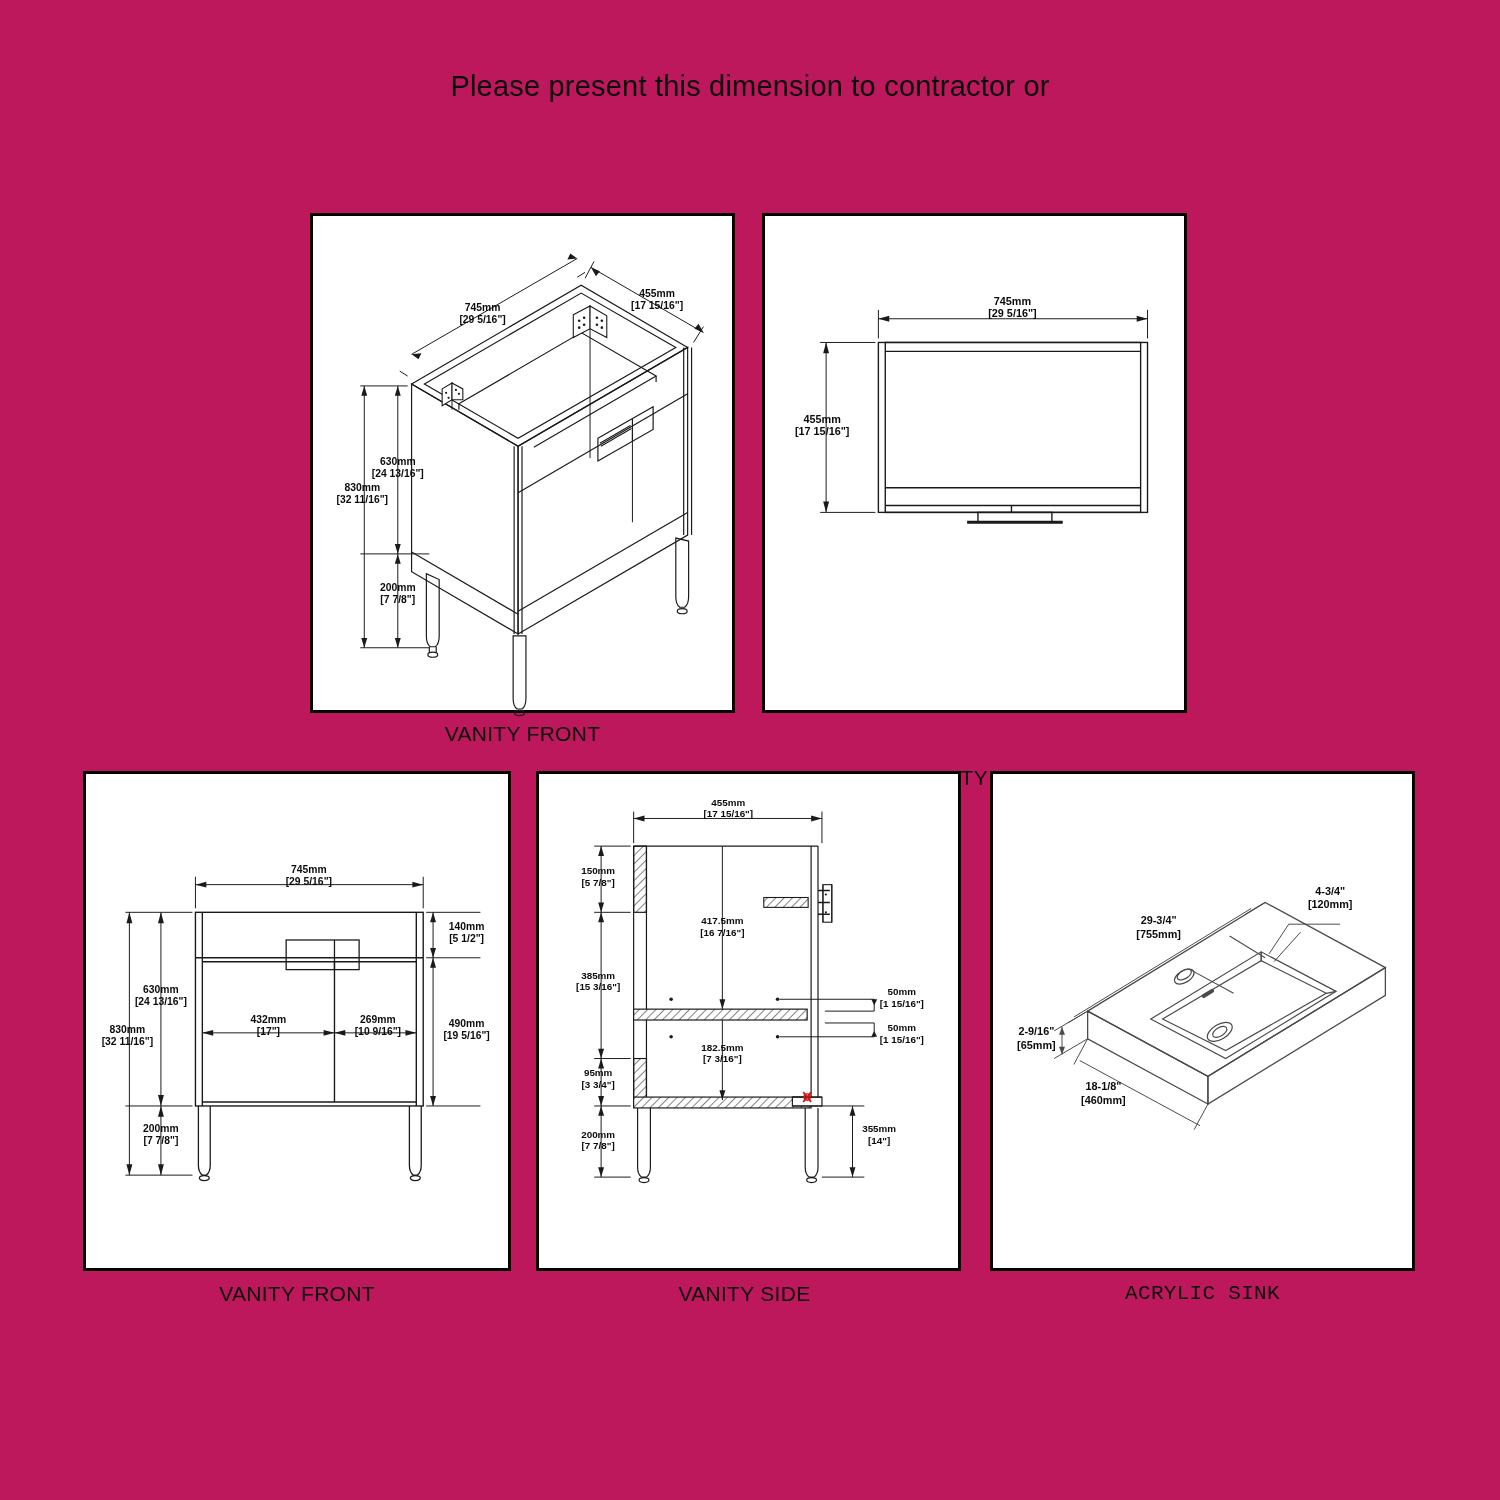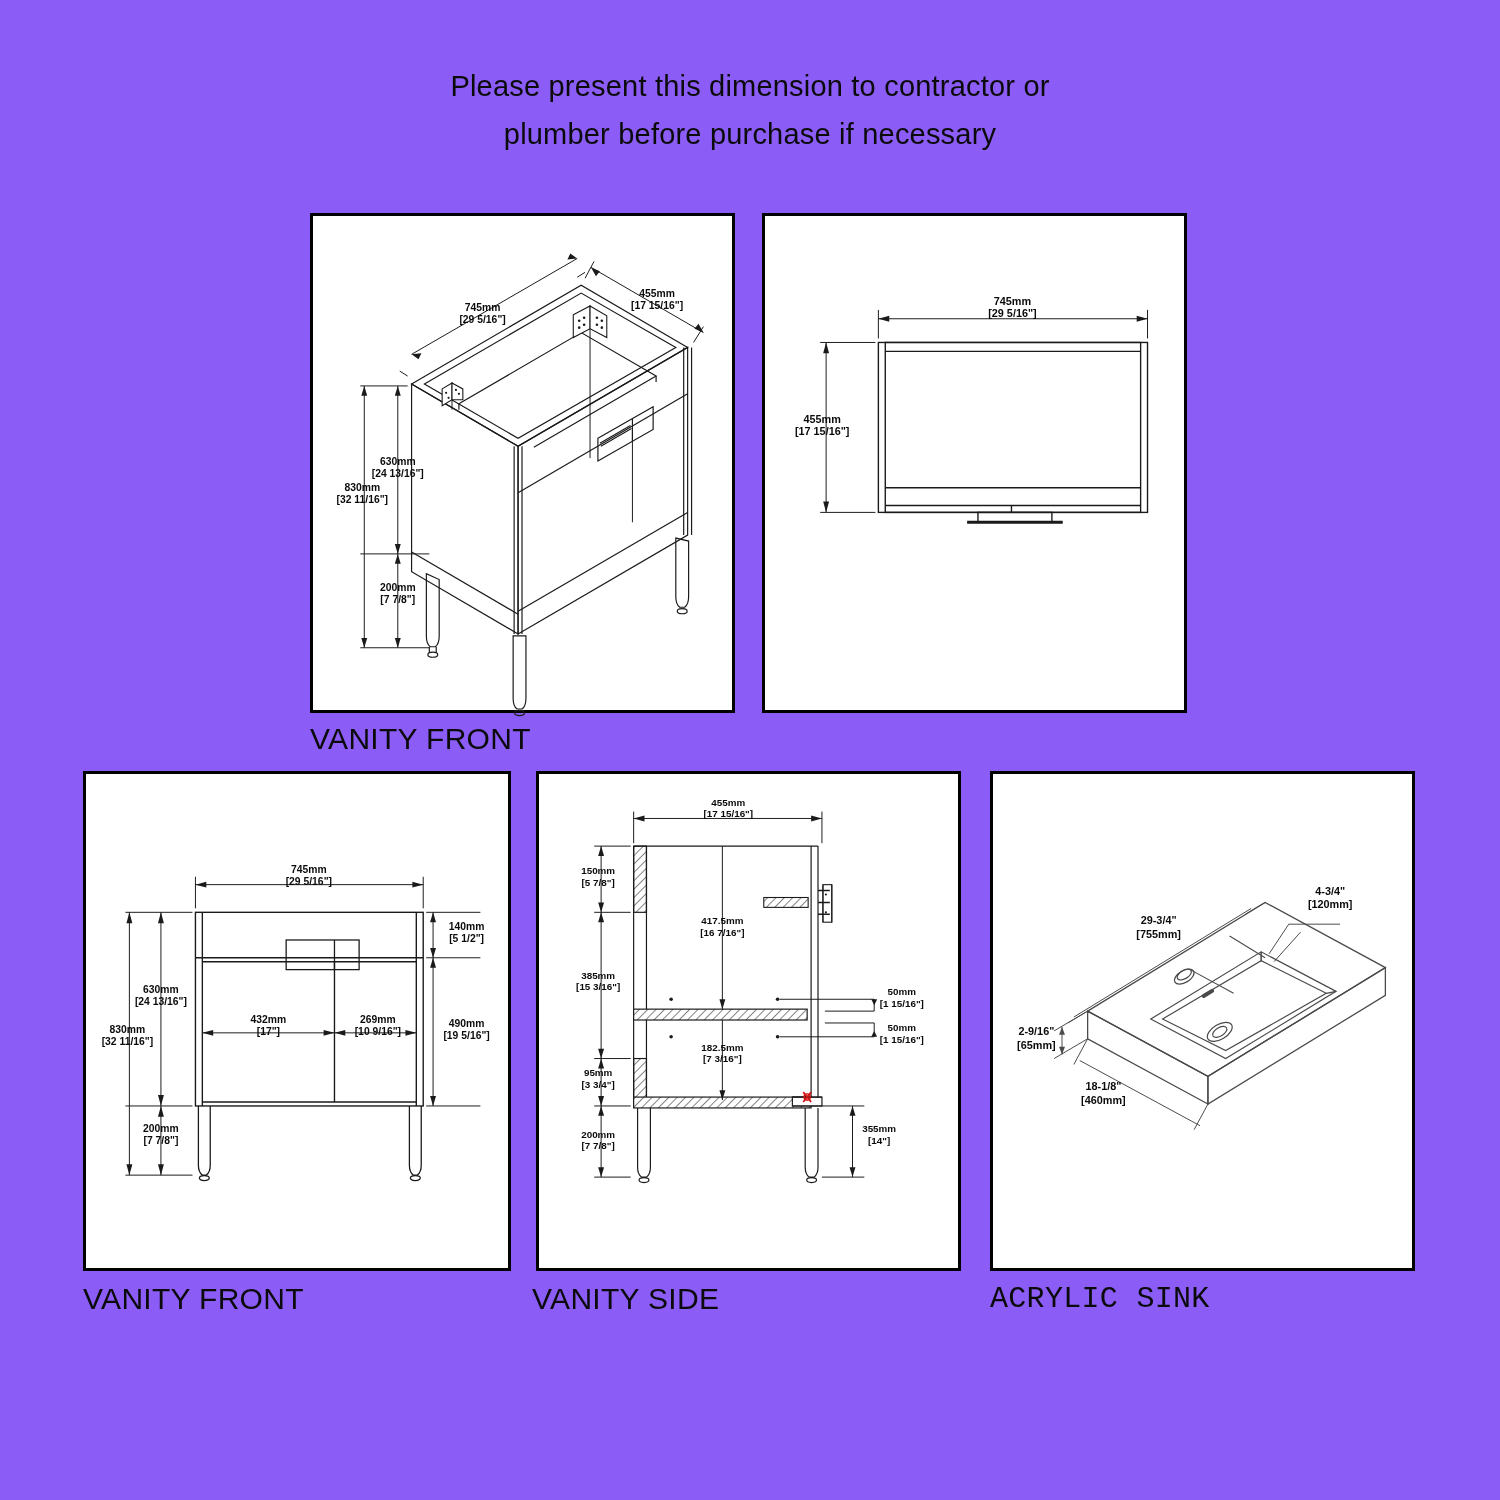--- a/index.html
+++ b/index.html
@@ -5,21 +5,21 @@
 <style>
   html, body {
     margin: 0;
     padding: 0;
     background: #ffffff;
   }
   #root {
     position: relative;
     width: 1500px;
     height: 1500px;
-    background: #8b5cf6;
+    background: #be185d;
     font-family: "Liberation Sans", sans-serif;
     overflow: hidden;
   }
 
   
   #header {
     position: absolute;
     left: 0;
     top: 62px;
     width: 1500px;
@@ -34,39 +34,39 @@
 
   
   .panel {
     position: absolute;
     border: 3px solid #000000;
     background: #ffffff;
     box-sizing: border-box;
   }
   .panel-caption {
     position: absolute;
-    font-size: 30px;
+    text-align: center;
+    font-size: 21px;
     color: #0b0b0b;
     letter-spacing: 0.3px;
     white-space: nowrap;
   }
 
   .stage { position: absolute; left: 0; top: 0; width: 100%; height: 100%; }
   .stage svg { display: block; width: 100%; height: 100%; overflow: visible; }
 
   
 </style>
 </head>
 <body>
 
 <div id="root">
 
   <div id="header">
     <div class="hline">Please present this dimension to contractor or</div>
-    <div class="hline">plumber before purchase if necessary</div>
   </div>
 
   <div class="panel" style="left:310px; top:213px; width:425px; height:500px;">
     <div class="stage">
       <svg viewBox="0 0 425 500" preserveAspectRatio="none" shape-rendering="geometricPrecision">
         <g fill="none" stroke="#1a1a1a" stroke-width="1.2" stroke-linejoin="miter">
 
           <path d="M100,170 L272,70 L380,133 L208,233 Z"></path>
 
           <path d="M113,170 L272,78 L368,133 L208,225 Z"></path>

